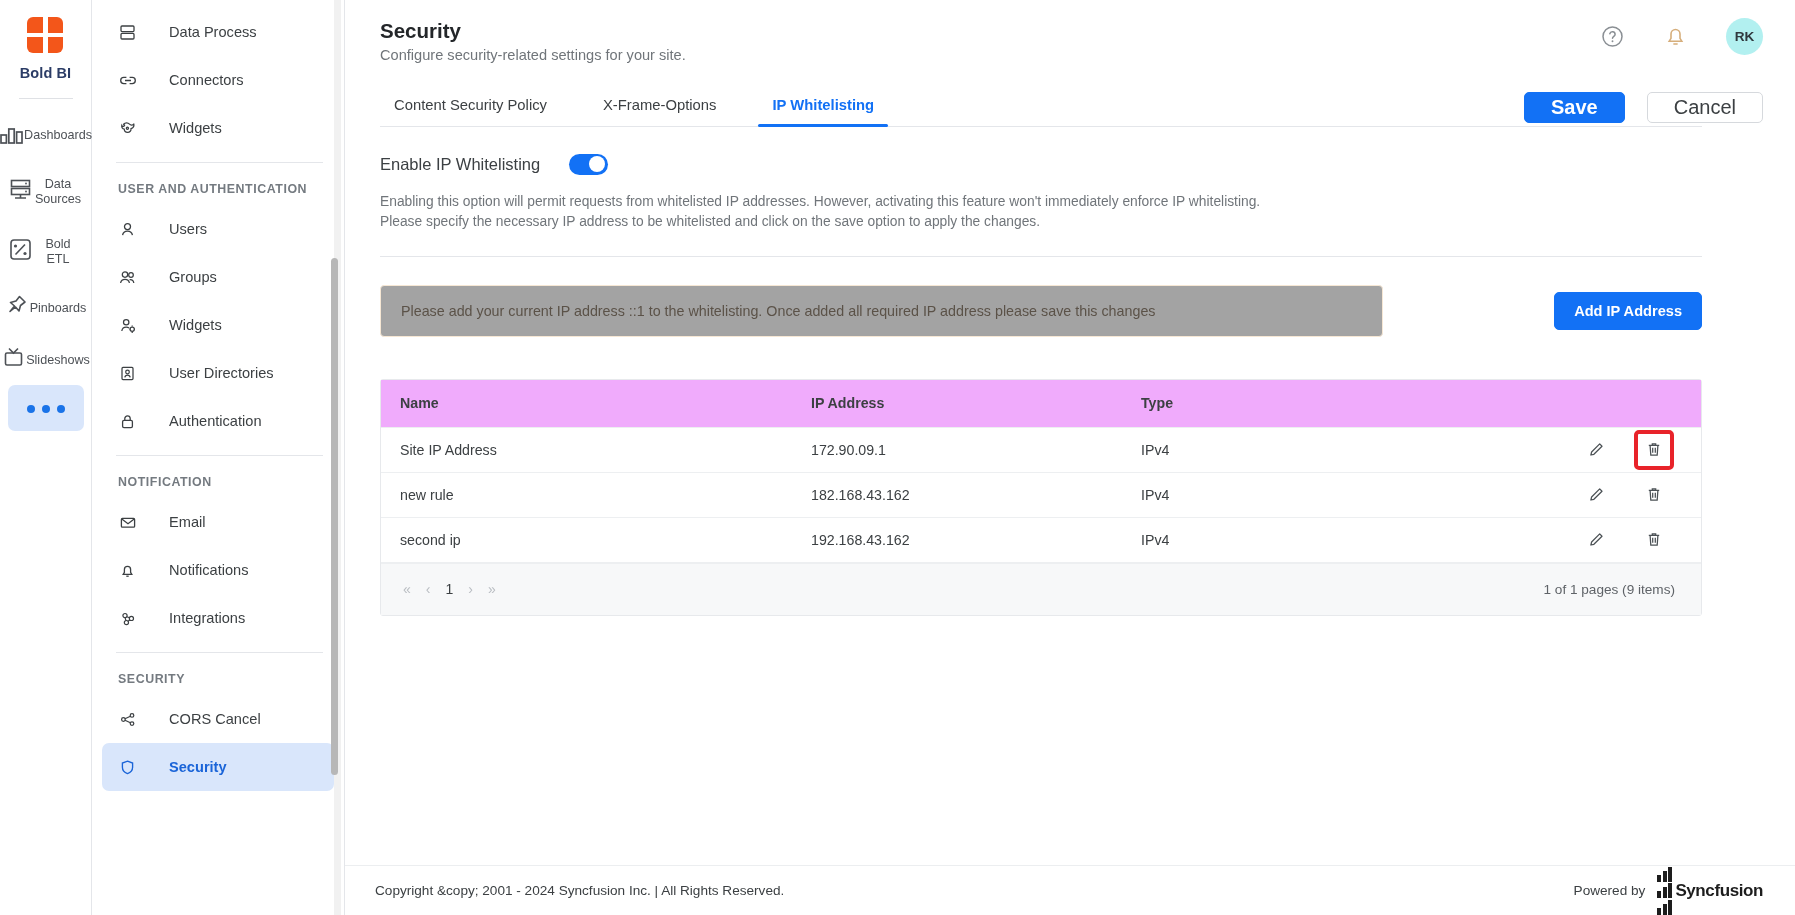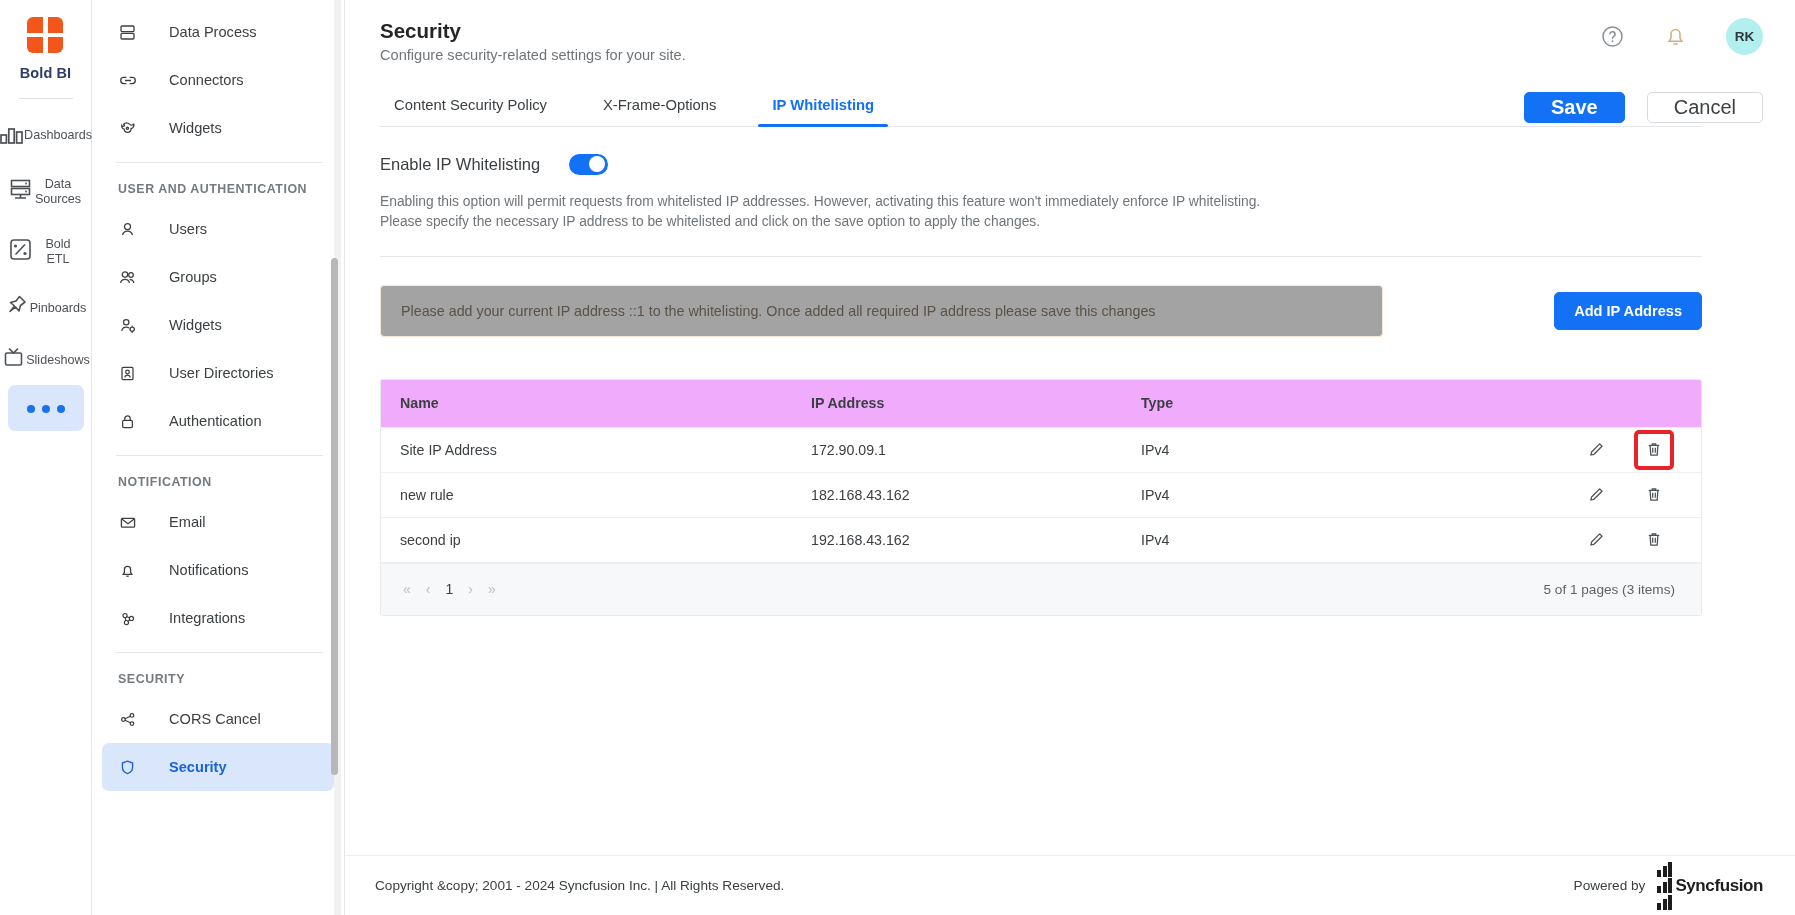--- a/index.html
+++ b/index.html
@@ -156,21 +156,21 @@
   .tfoot {
     display: flex; align-items: center; height: 52px; background: #f7f8f9;
     border-top: 1px solid #edeff1; padding: 0 26px 0 22px;
   }
   .pager { display: flex; align-items: center; gap: 15px; font-size: 14px; color: #b9bdc2; }
   .pager .pg-num { color: #3c4043; font-size: 14px; }
   .pg { cursor: pointer; user-select: none; }
   .tfoot-right { margin-left: auto; font-size: 13.6px; color: #5f6368; }
 
   .footer {
-    position: absolute; left: 0; right: 0; bottom: 0; height: 60px;
+    position: absolute; left: 0; right: 0; bottom: 0; height: 50px;
     border-top: 1px solid #eceef0;
     display: flex; align-items: center; padding: 0 32px 0 30px;
     font-size: 13.6px; color: #3c4043;
   }
   .footer-right { margin-left: auto; display: flex; align-items: center; gap: 12px; }
   .sf-logo { display: flex; align-items: center; gap: 3px; }
   .sf-bars { display: grid; grid-template-columns: repeat(3, 4px); gap: 1.5px; align-items: end; }
   .sf-bars i { display: block; width: 4px; background: #1d1d1d; }
   .sf-word { font-size: 17px; font-weight: 700; color: #1d1d1d; letter-spacing: -.4px; }
 </style>
@@ -528,21 +528,21 @@
         </div>
 
         <div class="tfoot">
           <div class="pager">
             <span class="pg">«</span>
             <span class="pg">‹</span>
             <span class="pg pg-num">1</span>
             <span class="pg">›</span>
             <span class="pg">»</span>
           </div>
-          <div class="tfoot-right">5 of 1 pages (3 items)</div>
+          <div class="tfoot-right">1 of 1 pages (9 items)</div>
         </div>
       </div>
     </div>
 
     <div class="footer">
       <div>Copyright &amp;copy; 2001 - 2024 Syncfusion Inc. | All Rights Reserved.</div>
       <div class="footer-right">
         <span>Powered by</span>
         <span class="sf-logo">
           <span class="sf-bars">

